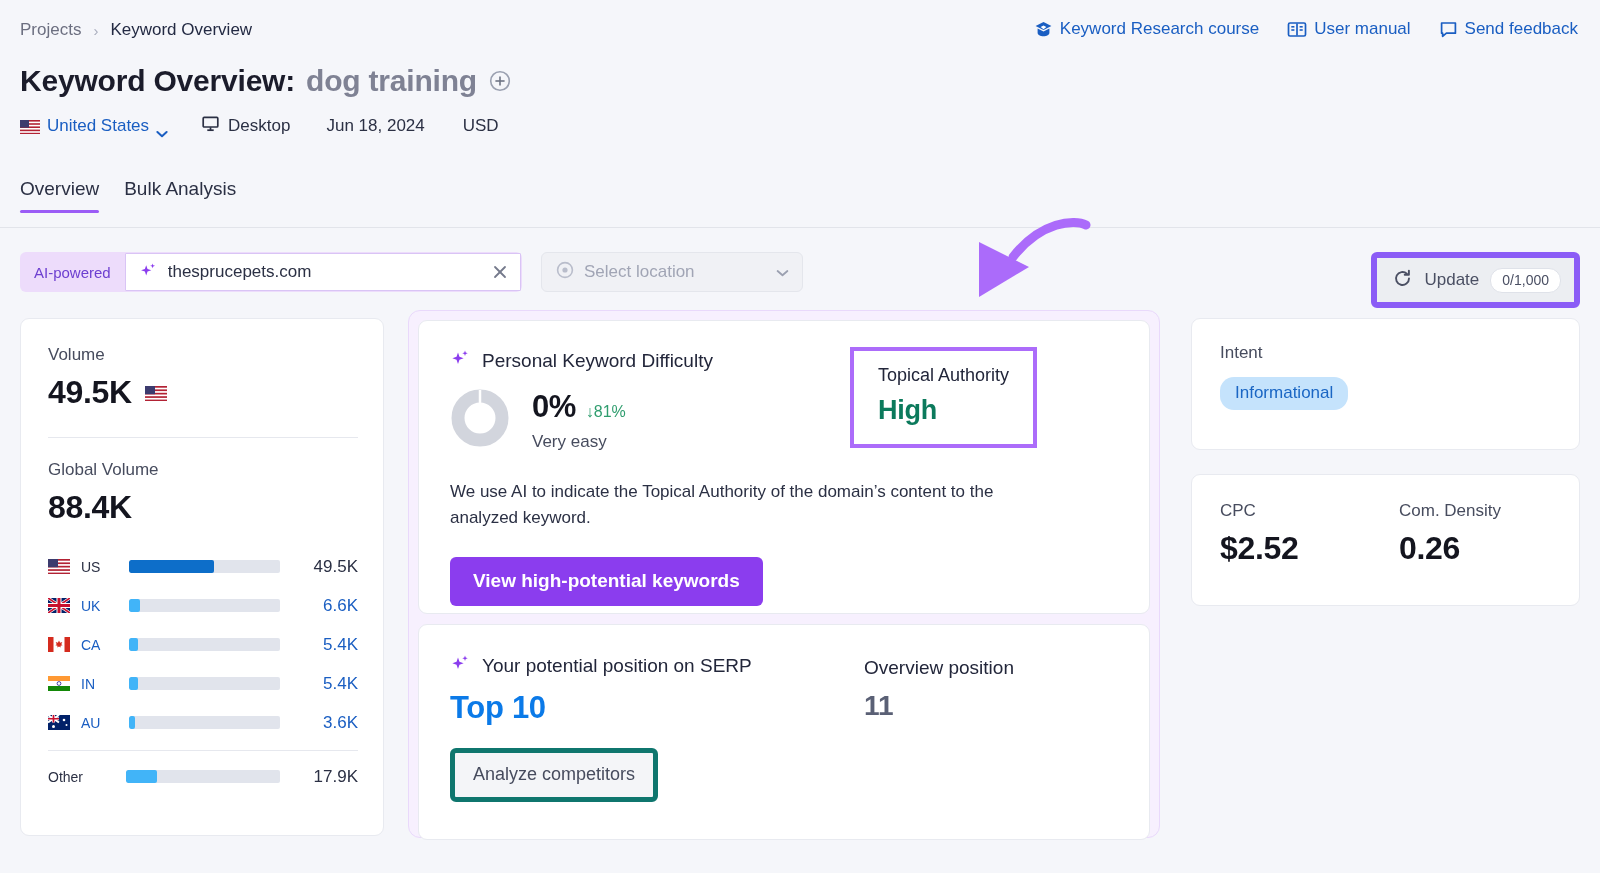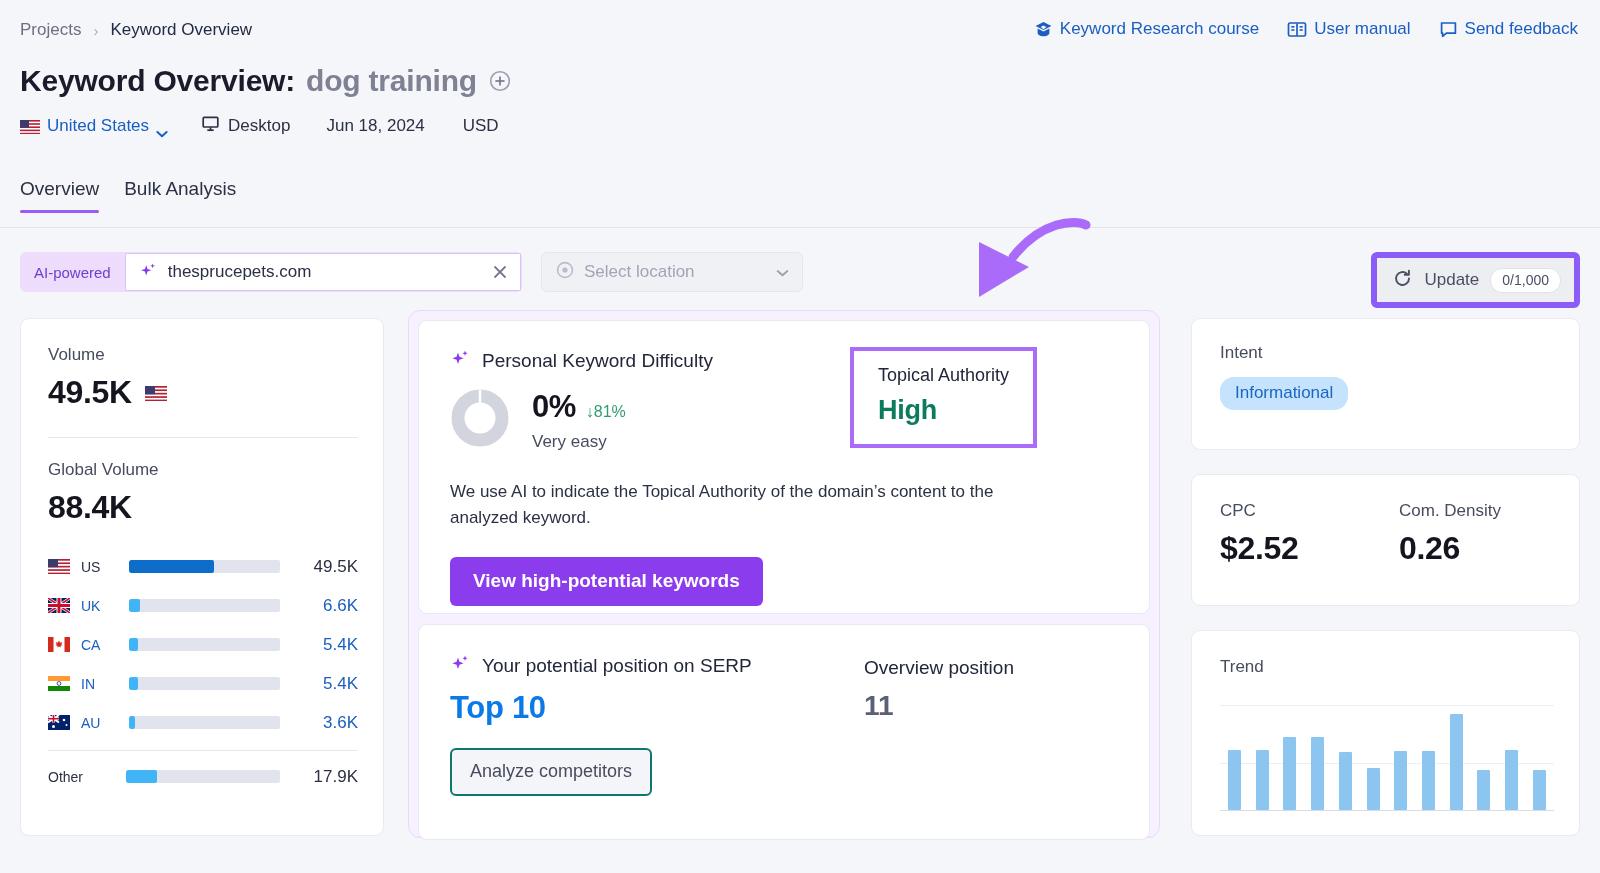--- a/index.html
+++ b/index.html
@@ -170,21 +170,21 @@
   }
 
   .serp-head { display: flex; align-items: center; }
   .serp-left { width: 414px; }
   .serp-h { display: flex; align-items: center; gap: 11px; font-size: 19px; color: #22263a; }
   .serp-val { font-size: 31px; font-weight: bold; color: #0b7ae8; margin-top: 11px; letter-spacing: -0.3px; }
   .cur-h { font-size: 19px; color: #22263a; }
   .cur-val { font-size: 28px; font-weight: bold; color: #5a6075; margin-top: 11px; }
   .ac-btn {
     display: inline-block; margin-top: 22px;
-    background: #f4f5f8; border: 2px solid #0f766e; border-radius: 6px;
+    background: #f4f5f8; border: 5px solid #0f766e; border-radius: 6px;
     font-size: 18px; color: #474c5e; padding: 11px 18px 12px; cursor: pointer;
   }
 
   
   .card-intent { position: absolute; right: 20px; top: 318px; width: 389px; height: 132px; padding: 24px 0 0 28px; }
   .pill {
     display: inline-block; margin-top: 14px;
     background: #c5e3fc; color: #1a66c4; font-size: 17px;
     border-radius: 14px; padding: 6px 15px 7px;
   }
@@ -515,36 +515,14 @@
     <div class="cpc-cell">
       <div class="lbl">CPC</div>
       <div class="big" style="margin-top:9px">$2.52</div>
     </div>
     <div class="cpc-cell">
       <div class="lbl">Com. Density</div>
       <div class="big" style="margin-top:9px">0.26</div>
     </div>
   </div>
 
-  <div class="card card-trend">
-    <div class="lbl">Trend</div>
-    <div class="trend-plot">
-      <div class="grid-line" style="top:0"></div>
-      <div class="grid-line" style="top:58px"></div>
-      <div class="axis-line"></div>
-      <div class="bars" id="trend-bars">
-          <div class="bar" title="1: 62" style="height: 59.7455px;"></div>
-          <div class="bar" title="2: 62" style="height: 59.7455px;"></div>
-          <div class="bar" title="3: 76" style="height: 73.2364px;"></div>
-          <div class="bar" title="4: 76" style="height: 73.2364px;"></div>
-          <div class="bar" title="5: 60" style="height: 57.8182px;"></div>
-          <div class="bar" title="6: 44" style="height: 42.4px;"></div>
-          <div class="bar" title="7: 61" style="height: 58.7818px;"></div>
-          <div class="bar" title="8: 61" style="height: 58.7818px;"></div>
-          <div class="bar" title="9: 100" style="height: 96.3636px;"></div>
-          <div class="bar" title="10: 42" style="height: 40.4727px;"></div>
-          <div class="bar" title="11: 62" style="height: 59.7455px;"></div>
-          <div class="bar" title="12: 42" style="height: 40.4727px;"></div>
-        </div>
-    </div>
-  </div>
 
 </div>
 
 </body></html>

